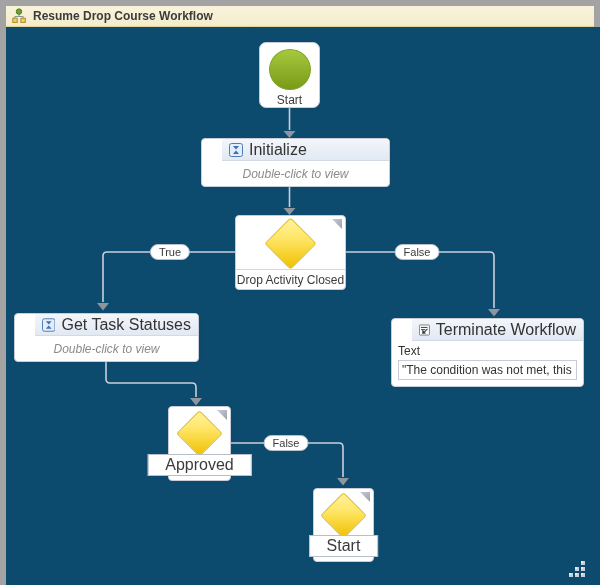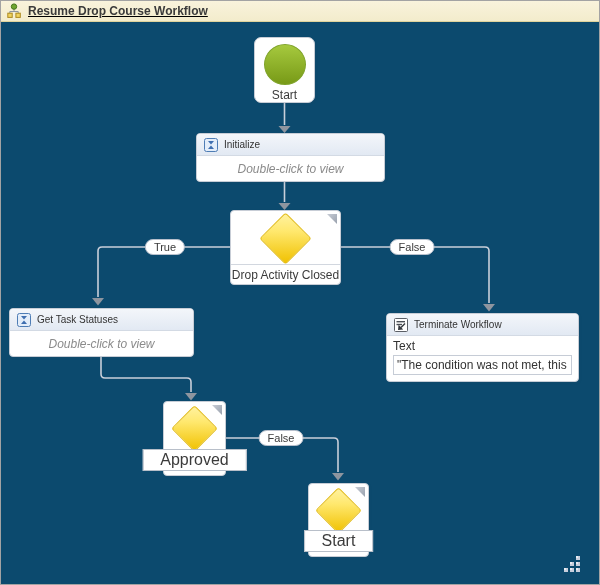--- a/index.html
+++ b/index.html
@@ -3,23 +3,22 @@
 <meta charset="utf-8">
 <style>
   * { margin:0; padding:0; box-sizing:border-box; }
   body {
     font-family: "Liberation Sans", sans-serif;
     background:#fff;
     width:600px; height:585px;
   }
   .frame {
     width:600px; height:585px;
-    border:1px solid #a3a3a3;
-    background:#fff;
-    text-decoration:underline;
+    border:6px solid #a3a3a3;
+    background:#fff;
   }
   .titlebar {
     height:21px;
     background:linear-gradient(#F9F3DC,#F3ECCC);
     border-bottom:1px solid #E0D39C;
     display:flex; align-items:center; gap:6px;
     padding:0 5px;
     font-size:12px; font-weight:700; color:#3B3B3B;
   }
   .canvas {
@@ -45,22 +44,22 @@
   }
   .start-label { font-size:12px; color:#3B3B3B; margin-top:3px; }
   
   .activity-header {
     height:22px;
     display:flex; align-items:center; gap:6px;
     padding:0 7px;
     background:linear-gradient(#F3F6FA,#E2E9F3);
     border-bottom:1px solid #D3DAE4;
     border-radius:3px 3px 0 0;
-    font-size:10px; color:#333;
-    white-space:nowrap; overflow:hidden;
+    font-size:16px; color:#333;
+    white-space:nowrap; overflow:hidden;margin-left:20px;
   }
   .activity-body {
     height:26px;
     display:flex; align-items:center; justify-content:center;
     font-size:12px; font-style:italic; color:#8B8B8B;
   }
   .terminate-body { padding:3px 6px 0 6px; }
   .term-field-label { font-size:12px; color:#333; margin-bottom:2px; }
   .term-input {
     width:100%; height:20px;

